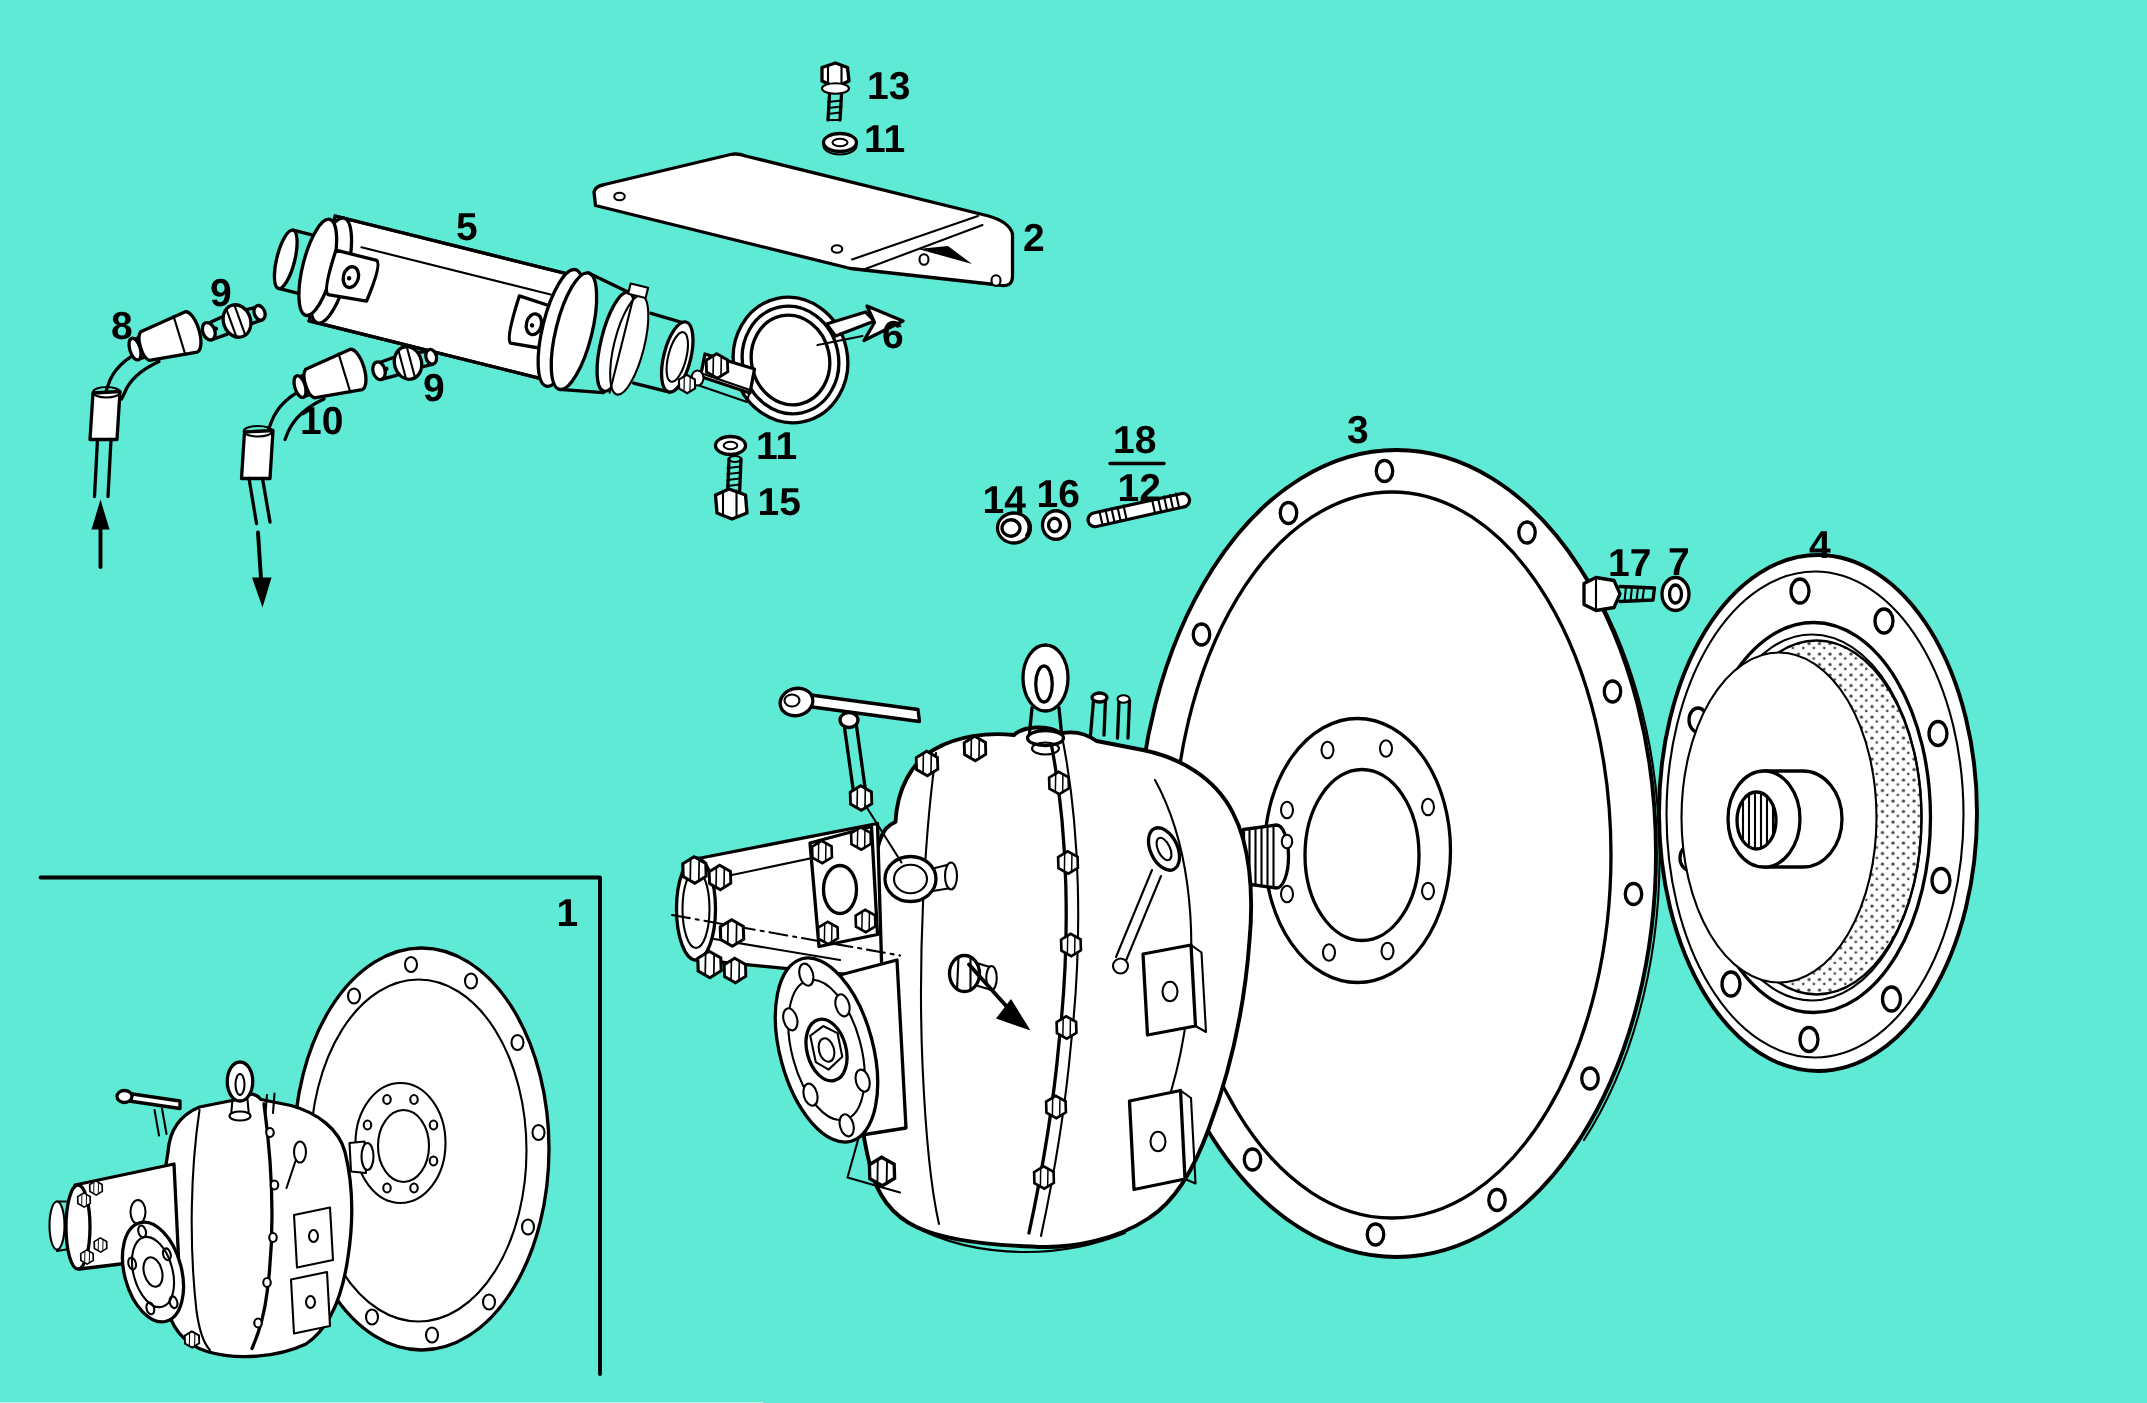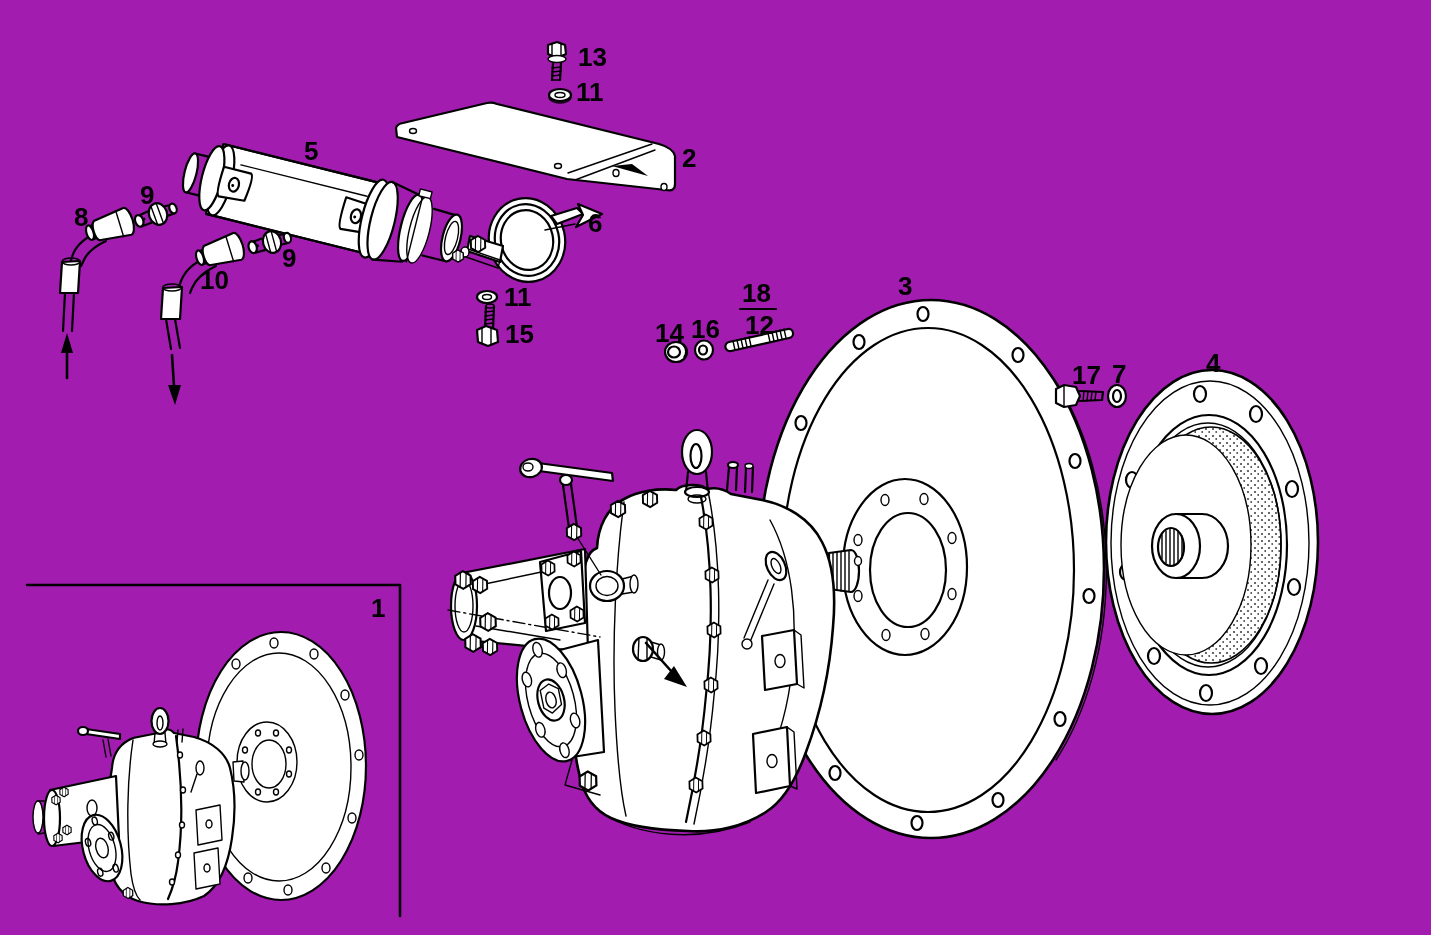--- a/index.html
+++ b/index.html
@@ -1,16 +1,16 @@
 <!DOCTYPE html>
 <html><head>
 <meta charset="utf-8">
 <style>
   html,body{margin:0;padding:0;background:#fff;}
-  .stage{position:relative;width:1431px;height:935px;background:#a21caf;overflow:hidden;
+  .stage{position:relative;width:1431px;height:935px;background:#5eead4;overflow:hidden;
          font-family:"Liberation Sans",sans-serif;}
   svg{display:block;}
   .s2 {stroke:#000;stroke-width:2.2;fill:none;stroke-linecap:round;stroke-linejoin:round;}
   .s2f{stroke:#000;stroke-width:2.2;fill:#fff;stroke-linecap:round;stroke-linejoin:round;}
   .s3 {stroke:#000;stroke-width:2.6;fill:none;stroke-linecap:round;stroke-linejoin:round;}
   .s3f{stroke:#000;stroke-width:2.6;fill:#fff;stroke-linecap:round;stroke-linejoin:round;}
   .s1 {stroke:#000;stroke-width:1.4;fill:none;stroke-linecap:round;stroke-linejoin:round;}
   .s1f{stroke:#000;stroke-width:1.4;fill:#fff;stroke-linecap:round;stroke-linejoin:round;}
   .blk{fill:#000;stroke:none;}
   .lbl{font:bold 26px "Liberation Sans",sans-serif;fill:#000;}

